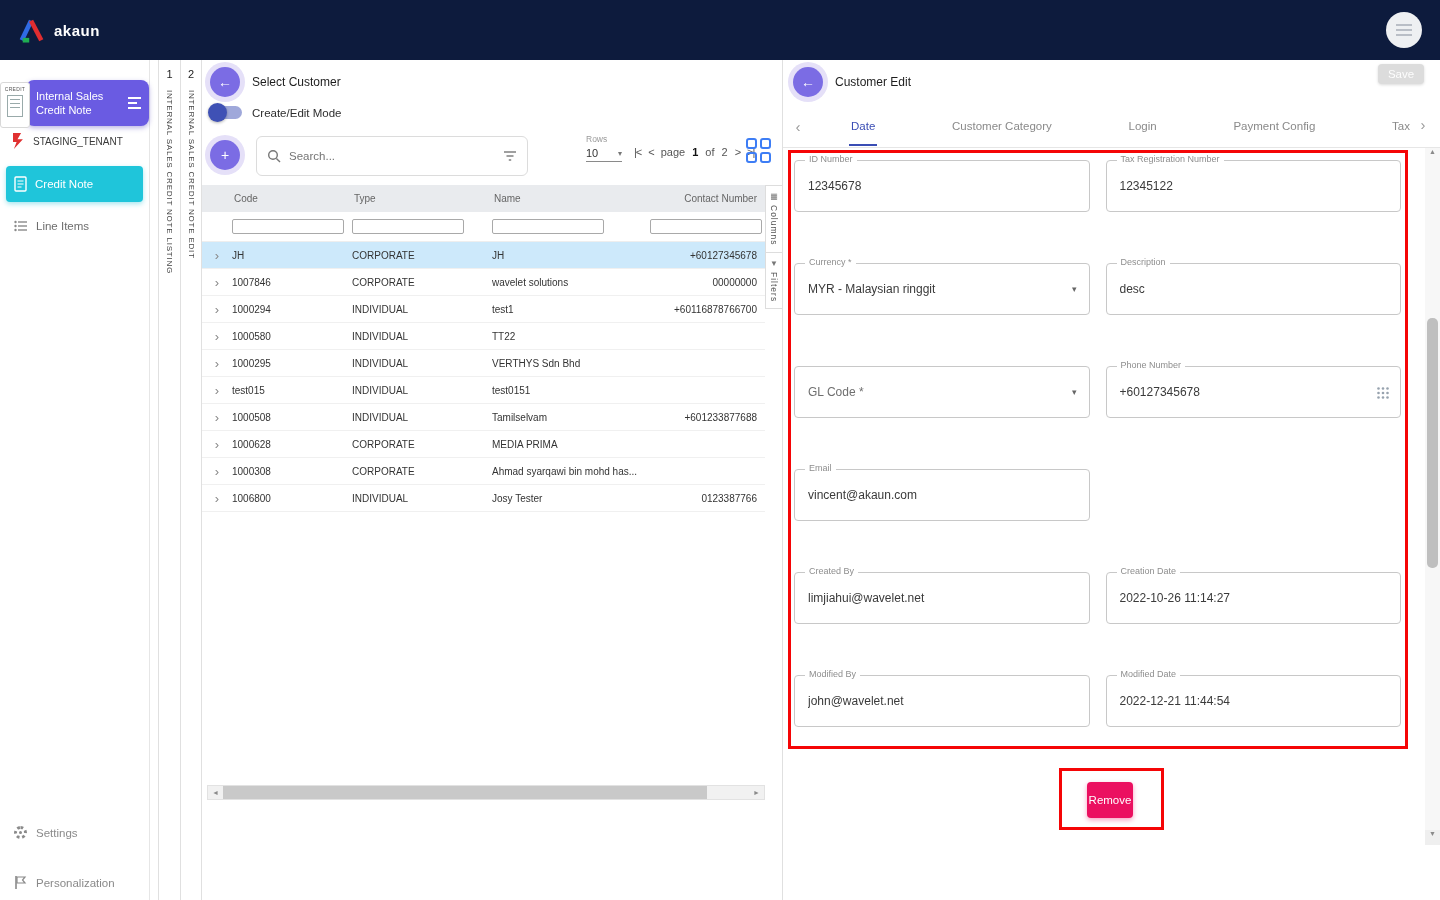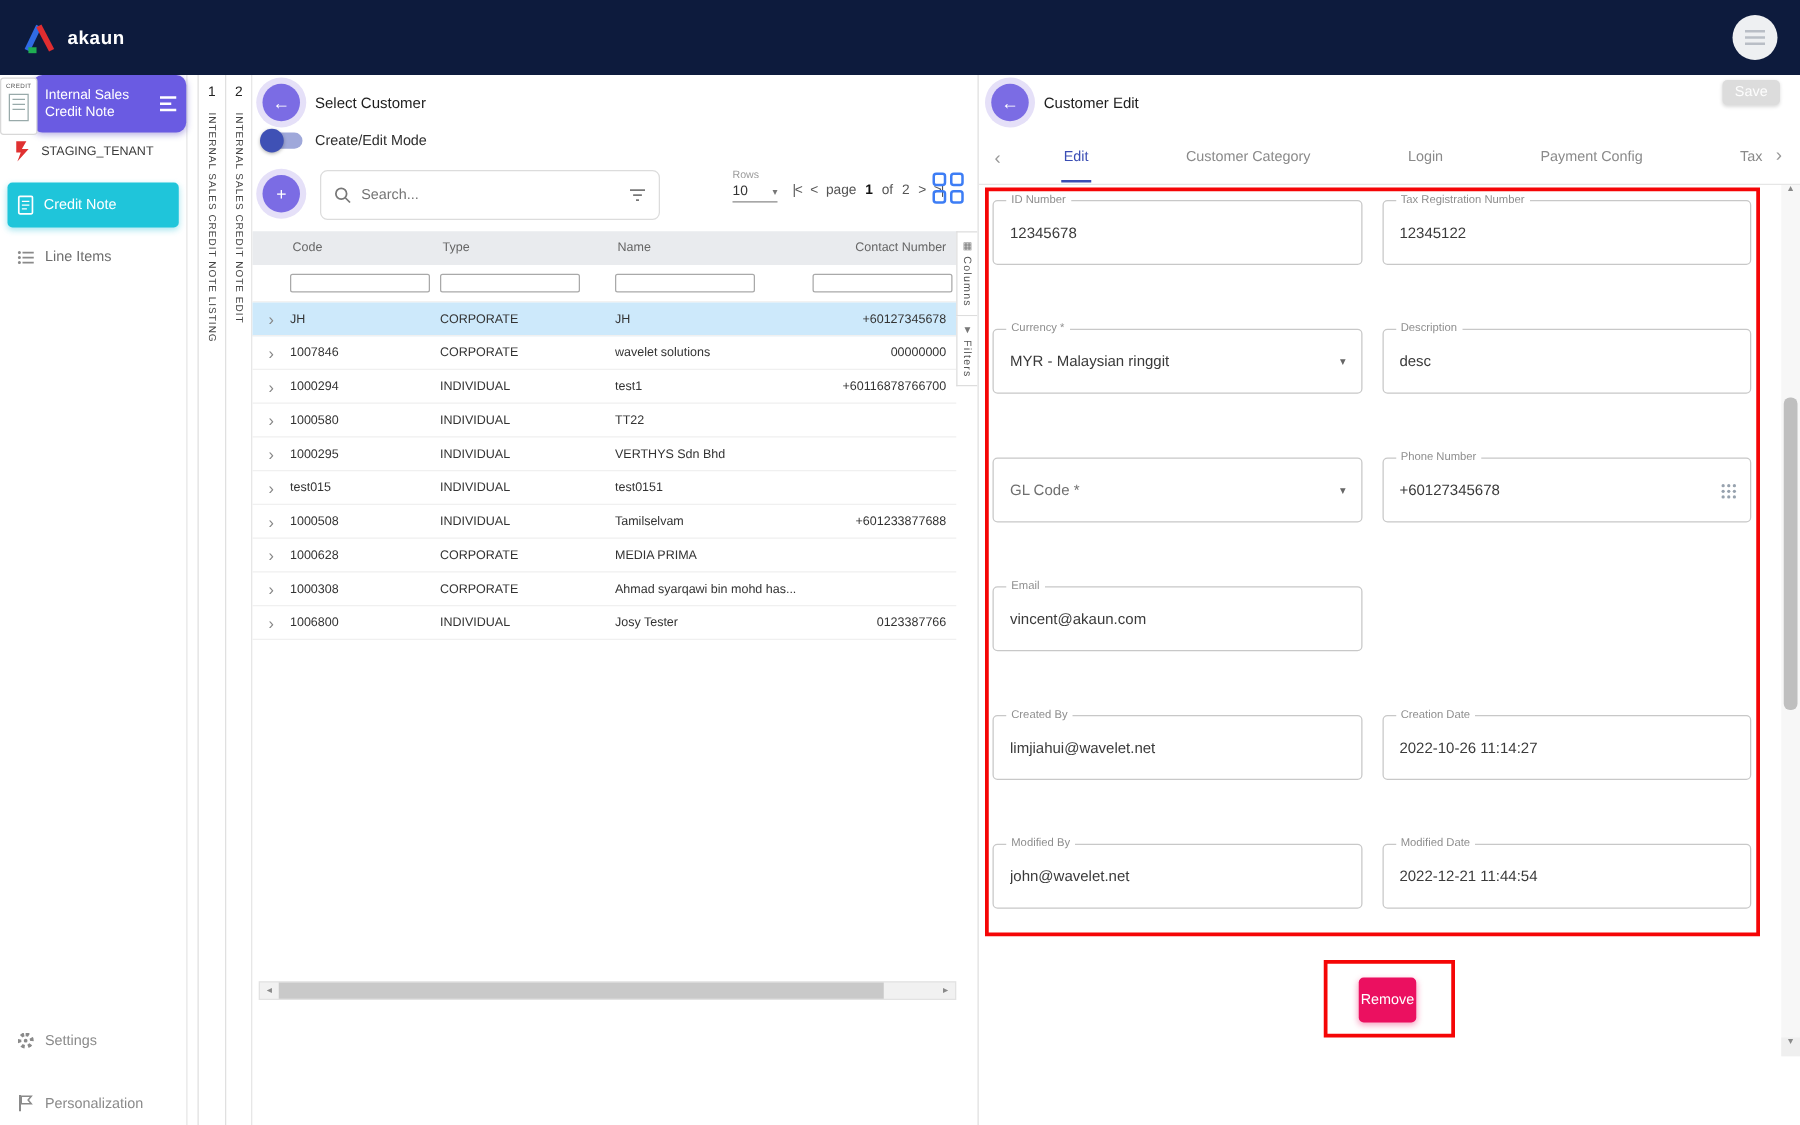--- a/index.html
+++ b/index.html
@@ -13,21 +13,21 @@
     padding:0 18px; z-index:5; }
   .logo { display:flex; align-items:center; gap:8px; }
   .logo-text { color:#fff; font-size:15px; font-weight:bold; letter-spacing:.5px; }
   .avatar { width:36px; height:36px; border-radius:50%; background:#eef0f2;
     display:flex; flex-direction:column; justify-content:center; align-items:center; gap:3px; }
   .avatar i { display:block; width:16px; height:2px; background:#b9bec6; }
 
   
   .sidebar { position:absolute; top:60px; left:0; width:150px; bottom:0;
     background:#fff; border-right:1px solid #e6e6e6; }
-  .module-wrap { position:relative; margin-top:0; height:32px; }
+  .module-wrap { position:relative; margin-top:20px; height:32px; }
   .module-icon { position:absolute; left:0; top:2px; width:30px; height:46px;
     background:#fff; border:1px solid #d8d8d8; border-radius:3px; z-index:2;
     display:flex; flex-direction:column; align-items:center; padding-top:3px; }
   .module-icon .mi-text { font-size:5px; color:#555; letter-spacing:.3px; }
   .module-icon .mi-doc { width:16px; height:22px; border:1px solid #9aa; margin-top:3px;
     display:flex; flex-direction:column; gap:3px; padding:3px 2px; }
   .module-icon .mi-doc i { display:block; height:1px; background:#9aa; }
   .module-pill { margin-left:26px; height:46px; background:#6a5be2; border-radius:8px;
     color:#fff; font-size:11px; line-height:1.3; display:flex; align-items:center;
     justify-content:space-between; padding:0 8px 0 10px; box-shadow:0 2px 5px rgba(60,40,180,.35); }
@@ -432,21 +432,21 @@
 <section class="edit-panel">
   <div class="ep-header">
     <button class="circle-btn">←</button>
     <span class="panel-title">Customer Edit</span>
   </div>
   <button class="save-btn">Save</button>
 
   <div class="ep-tabs">
     <span class="tab-chev">‹</span>
     <div class="tabs-row">
-      <span class="ep-tab active">Edit</span>
+      <span class="ep-tab active">Date</span>
       <span class="ep-tab">Customer Category</span>
       <span class="ep-tab">Login</span>
       <span class="ep-tab">Payment Config</span>
       <span class="ep-tab">Tax</span>
     </div>
     <span class="tab-chev right">›</span>
   </div>
 
   <div class="ep-form">
     <div class="field">

